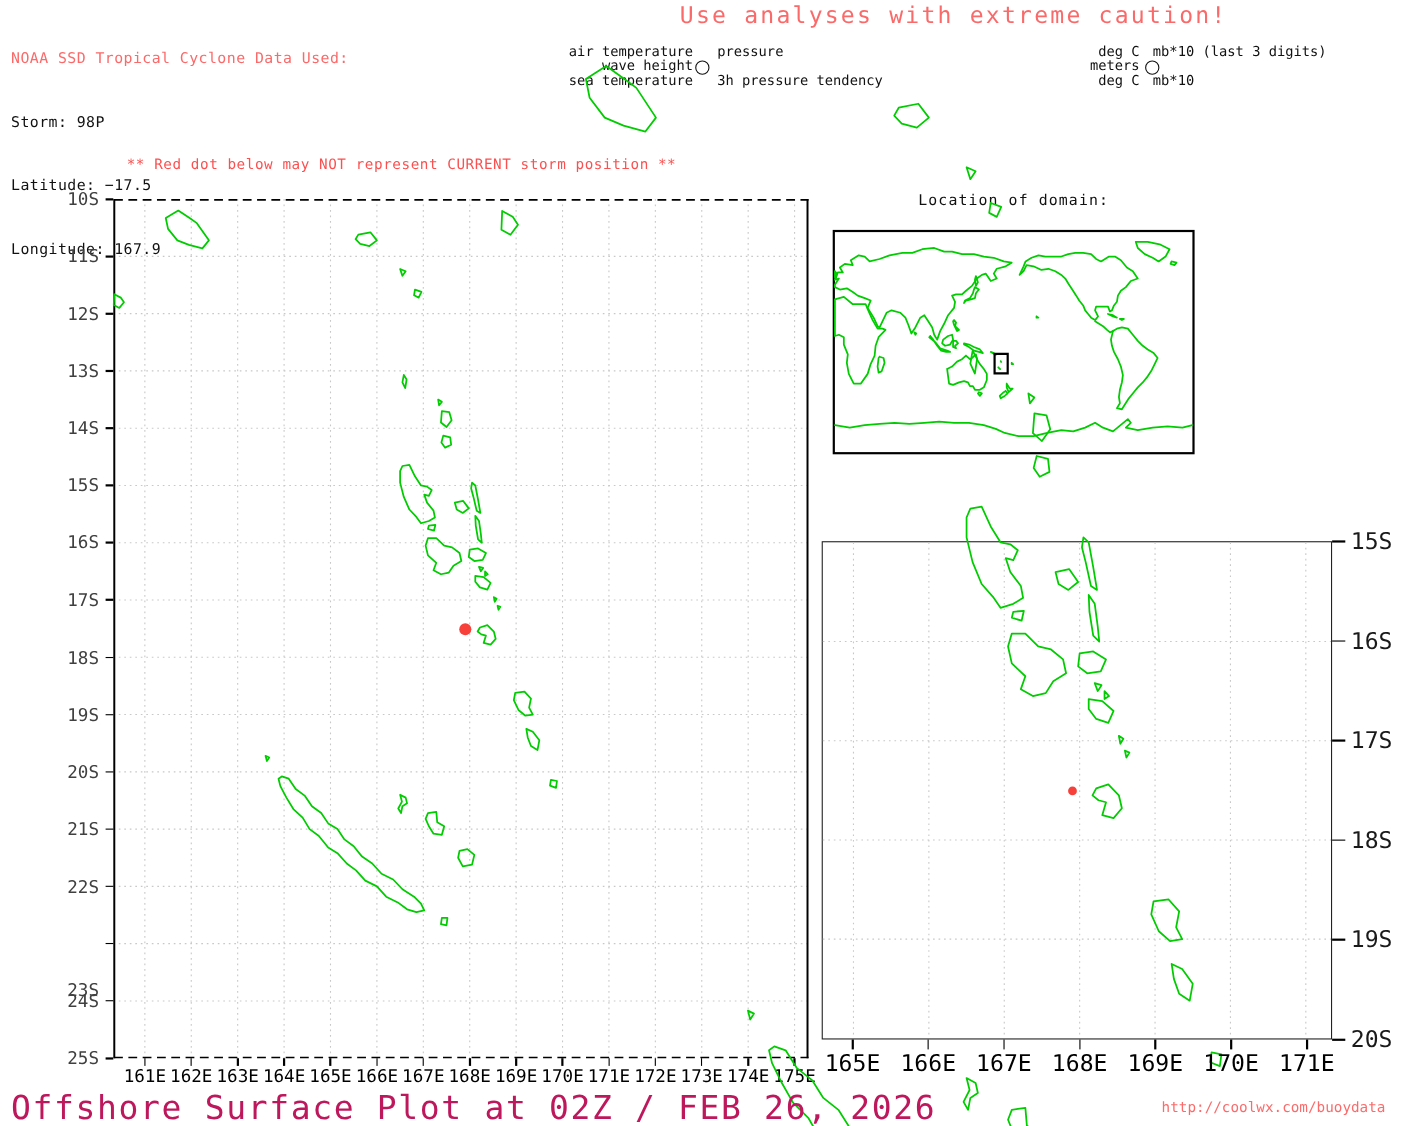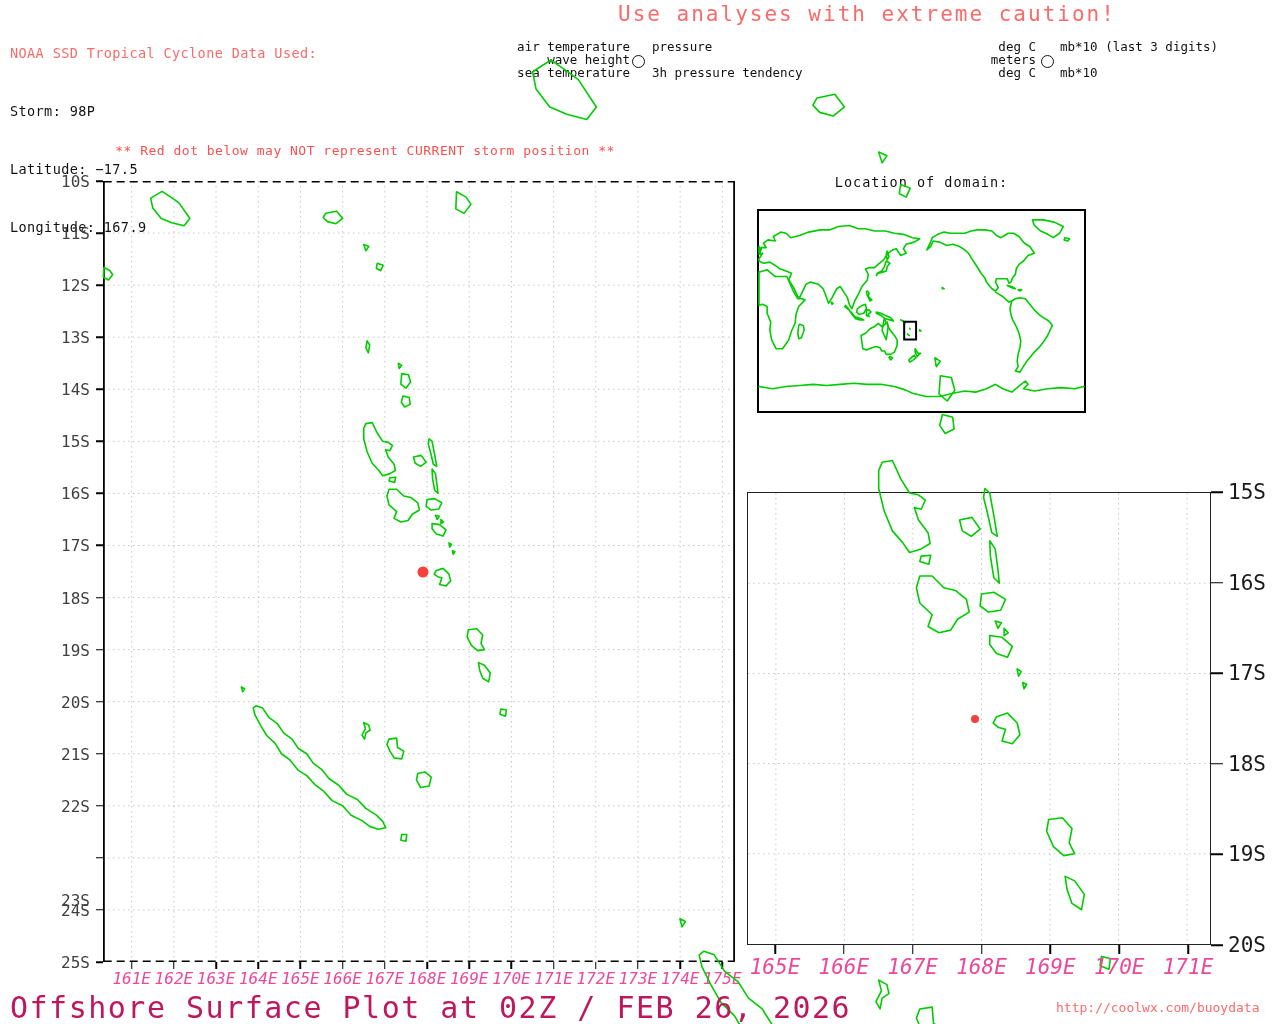--- a/index.html
+++ b/index.html
@@ -17,35 +17,35 @@
 
   
   .legend{top:40px;font-size:12.5px;}
   .leg-row{display:flex;height:12.9px;align-items:center;white-space:pre;}
   .leg-left{text-align:right;}
   .st-leg{left:500px;width:330px;}
   .st-leg .leg-left{width:130px;}
   .st-leg .leg-right{margin-left:22px;}
   .un-leg{left:905px;width:360px;}
   .un-leg .leg-left{width:131px;}
-  .un-leg .leg-right{margin-left:24px;}
+  .un-leg .leg-right{margin-left:12px;}
   .leg-circle{position:absolute;width:11px;height:11px;border:1.4px solid #111;border-radius:50%;background:#fff;}
   .st-circ{left:132px;top:15px;}
   .un-circ{left:136px;top:15px;}
 
   .warning{left:100px;top:143px;width:530px;text-align:center;font-size:13px;
            letter-spacing:.5px;color:#fb5050;white-space:nowrap;}
 
   
   .main-frame{left:103px;top:181px;width:632px;height:781px;}
   .map-svg{position:absolute;left:0;top:0;width:100%;height:100%;display:block;overflow:visible;}
   .main-x-strip{left:103px;top:962px;width:632px;height:28px;}
   .main-y-strip{left:0px;top:181px;width:103px;height:781px;}
   .tick-x{position:absolute;width:1.5px;background:#000;transform:translateX(-50%);top:0;height:7px;}
-  .lab-x{position:absolute;transform:translateX(-50%);top:7px;font-size:16px;color:#ec4899;white-space:nowrap;font-style:italic;}
+  .lab-x{position:absolute;transform:translateX(-50%);top:7px;font-size:16px;color:#000000;white-space:nowrap;}
   .tick-y-main{position:absolute;right:0;width:7px;height:1.5px;background:#000;transform:translateY(-50%);}
   .lab-y-main{position:absolute;right:13px;transform:translateY(-50%);font-size:16px;color:#404040;}
 
   
   .inset-title{left:757px;top:174px;width:329px;text-align:center;font-size:13.5px;letter-spacing:1px;}
   .world-frame{left:757px;top:209px;width:329px;height:204px;border:2px solid #000;box-sizing:border-box;}
 
   
   .zoom-frame{left:747px;top:492px;width:464px;height:453px;border:1.5px solid #222;box-sizing:border-box;}
   .zoom-x-strip{left:747px;top:945px;width:464px;height:36px;}

